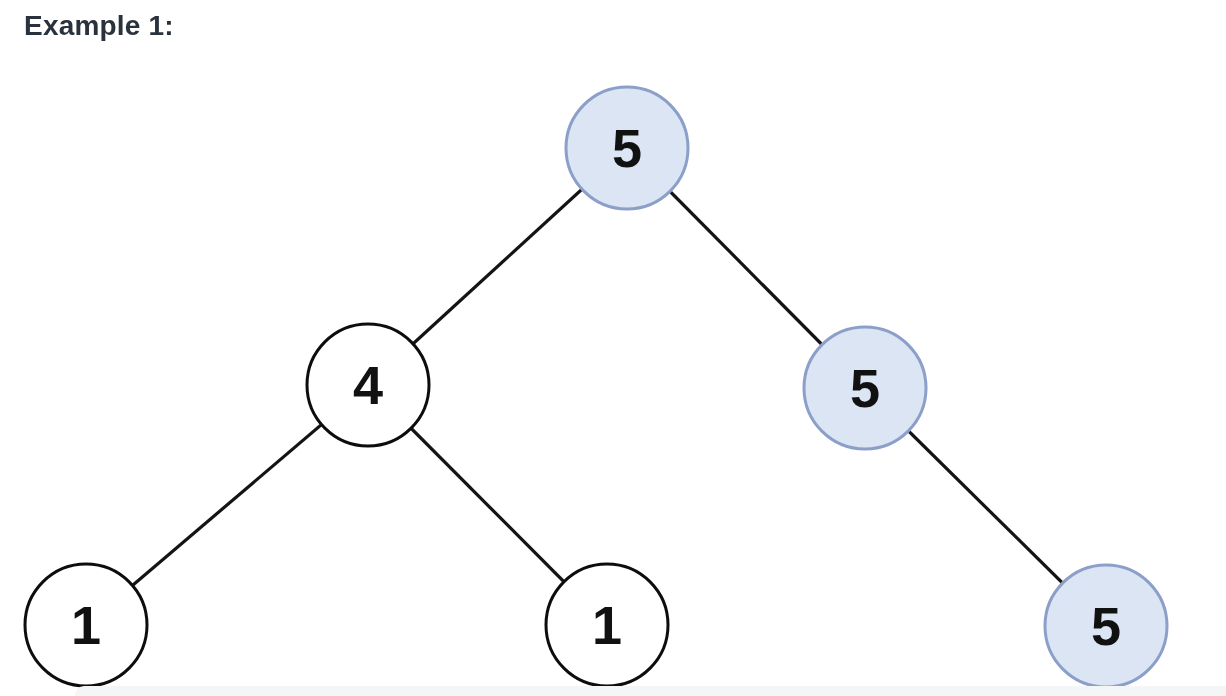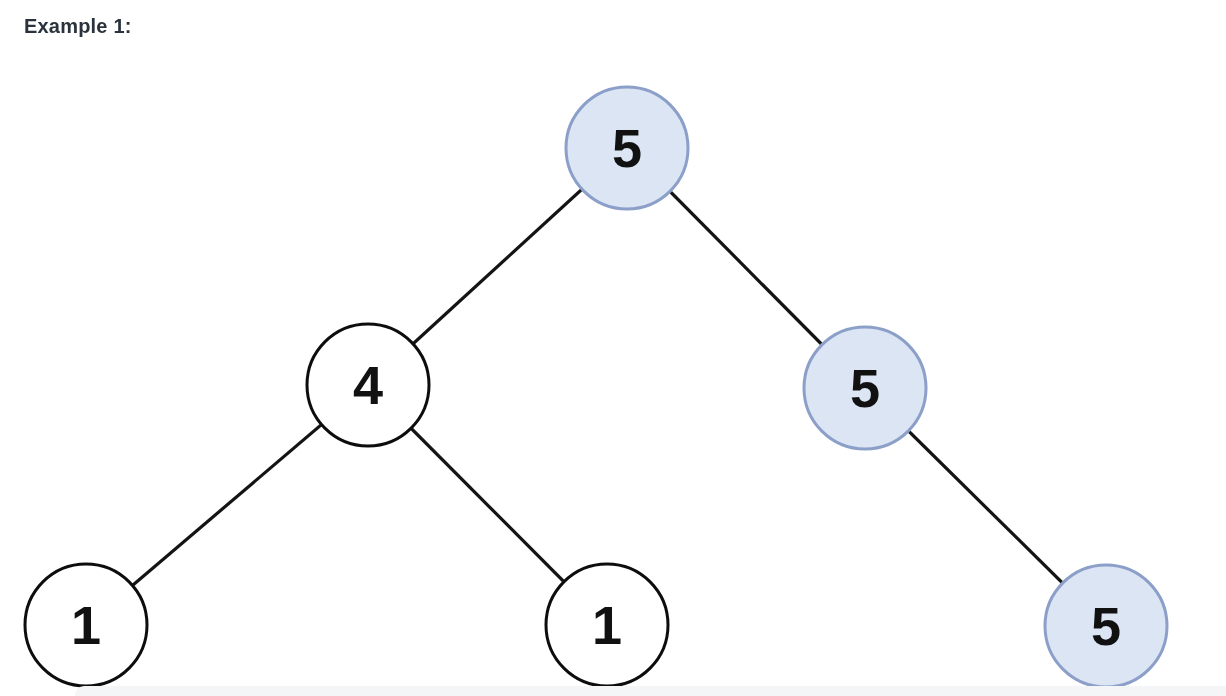--- a/index.html
+++ b/index.html
@@ -20,21 +20,21 @@
   .page {
     position: relative;
     width: 1226px;
     height: 696px;
     background: var(--page-bg);
   }
   .heading {
     position: absolute;
     left: 24px;
     top: 11px;
-    font-size: 20px;
+    font-size: 28px;
     font-weight: 700;
     line-height: 30px;
     color: var(--heading-text);
     letter-spacing: 0.2px;
   }
   .diagram {
     position: absolute;
     inset: 0;
   }
   .diagram svg {

